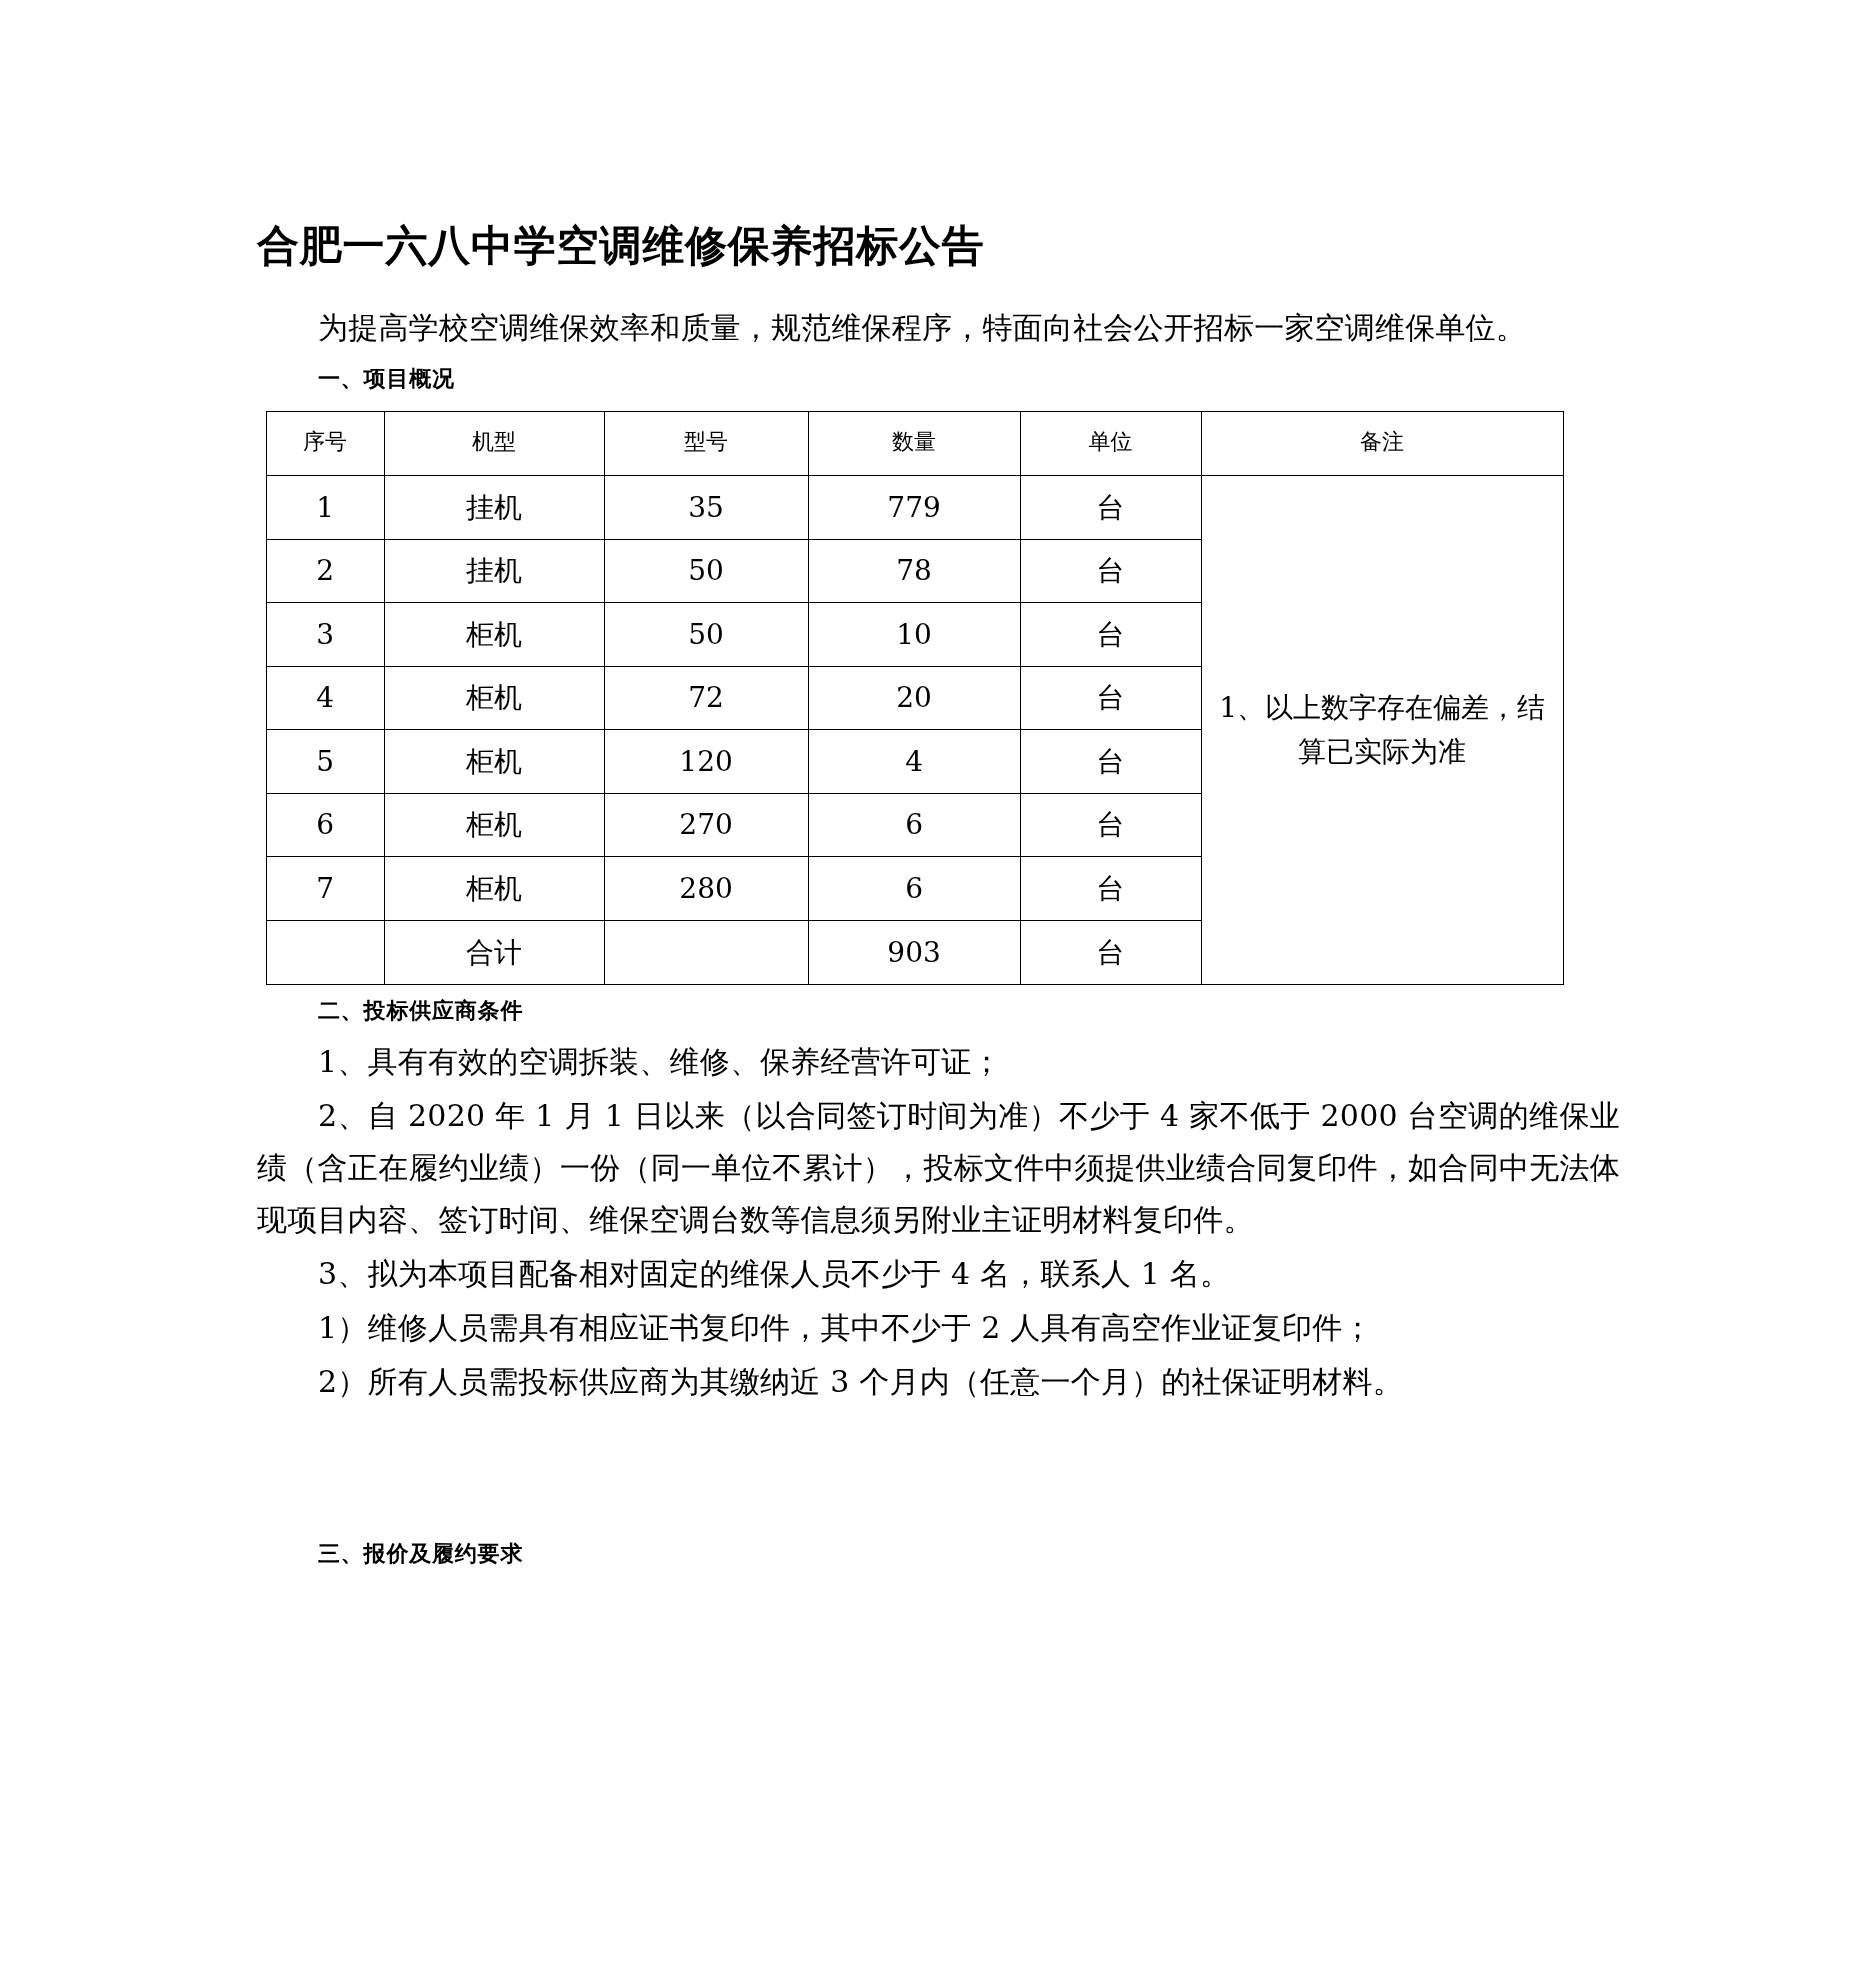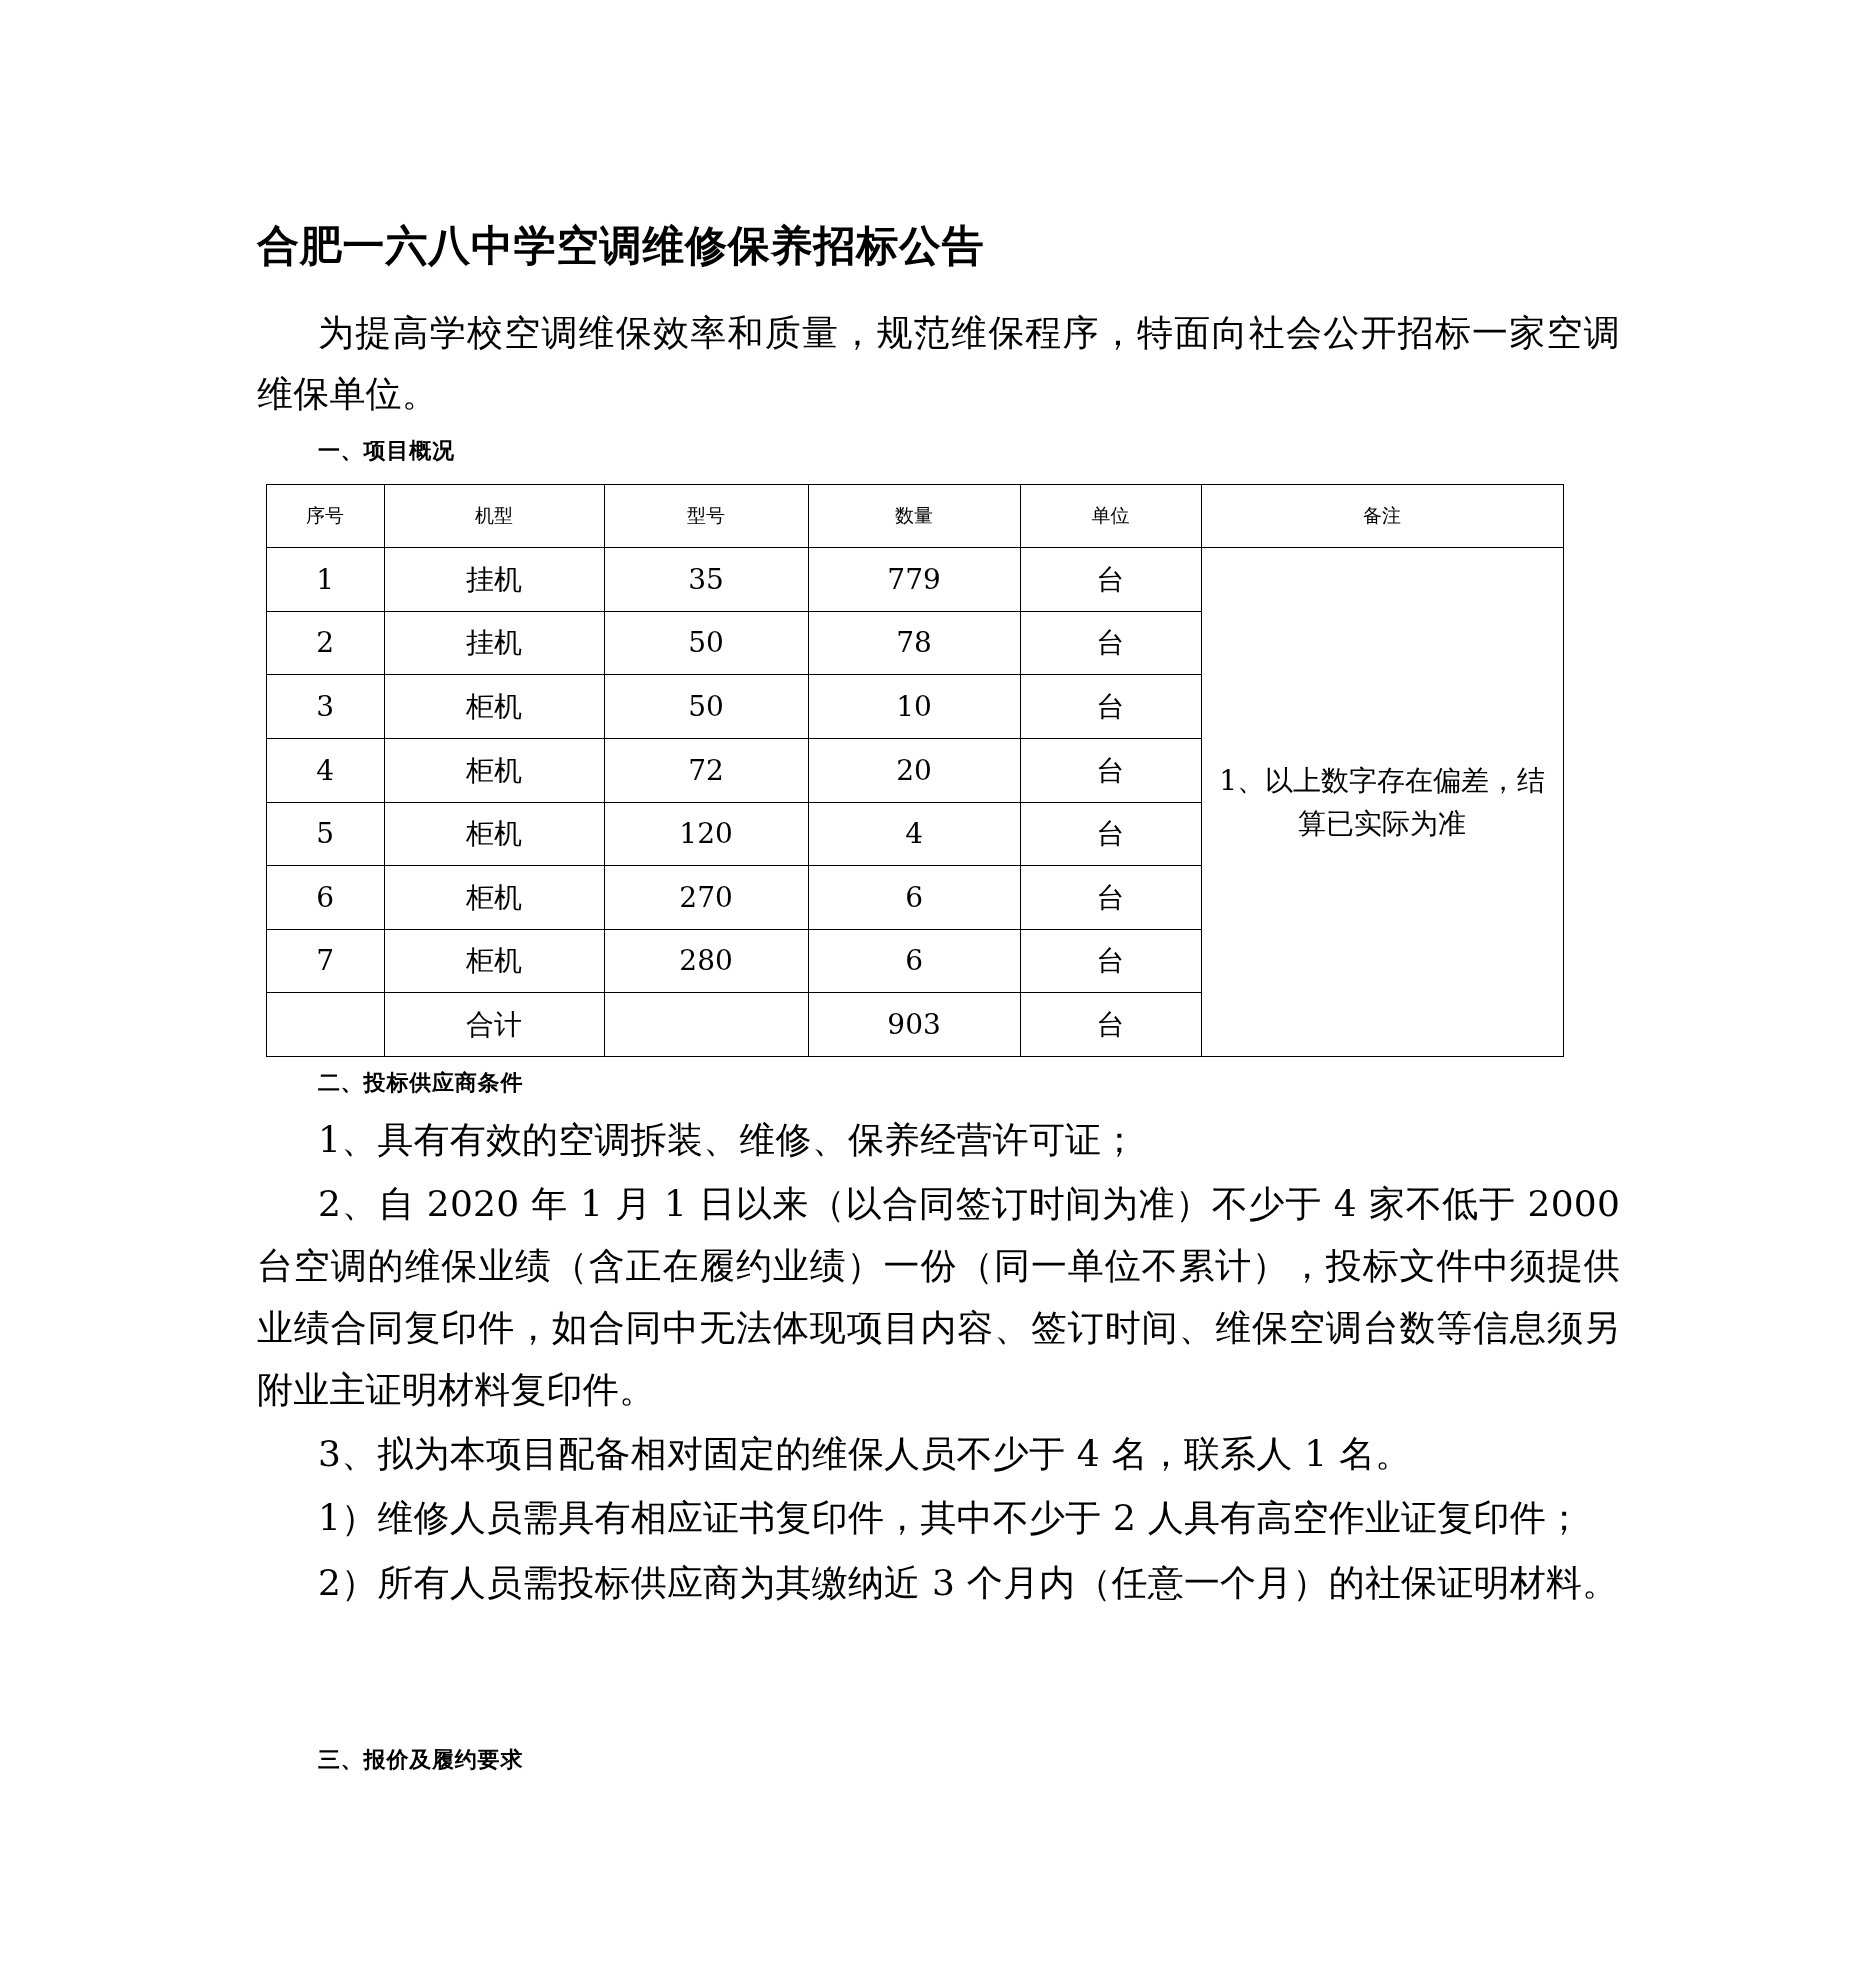--- a/index.html
+++ b/index.html
@@ -19,21 +19,21 @@
   .doc-title{
     font-size:42px;
     font-weight:700;
     line-height:1.25;
     letter-spacing:0.8px;
     margin:0 0 29px 0;
     font-family:"DejaVu Sans","Liberation Sans",sans-serif;
   }
   p.para{
     margin:0 0 2.4px 0;
-    font-size:36px;
+    font-size:30px;
     line-height:1.72;
     text-align:justify;
     text-justify:inter-ideograph;
     text-indent:61px;
     letter-spacing:0.2px;
   }
   p.heading{
     font-weight:700;
     text-indent:61px;
     margin:7px 0 7px 0;
@@ -60,21 +60,21 @@
   table.spec td,table.spec th{
     border:1.2px solid #000;
     text-align:center;
     vertical-align:middle;
     font-weight:400;
     font-size:28px;
     height:50px;
     padding:6.3px 3.9px;
     line-height:1.55;
   }
-  table.spec th{font-size:19px;}
+  table.spec th{font-size:22px;font-family:Liberation Mono, monospace;}
   td.remark{
     font-size:28px;
     line-height:2.05;
     padding:7.9px 10.2px;
     letter-spacing:0px;
   }
   .num{font-family:"DejaVu Serif","Liberation Serif",serif;}
 </style>
 </head>
 <body>

